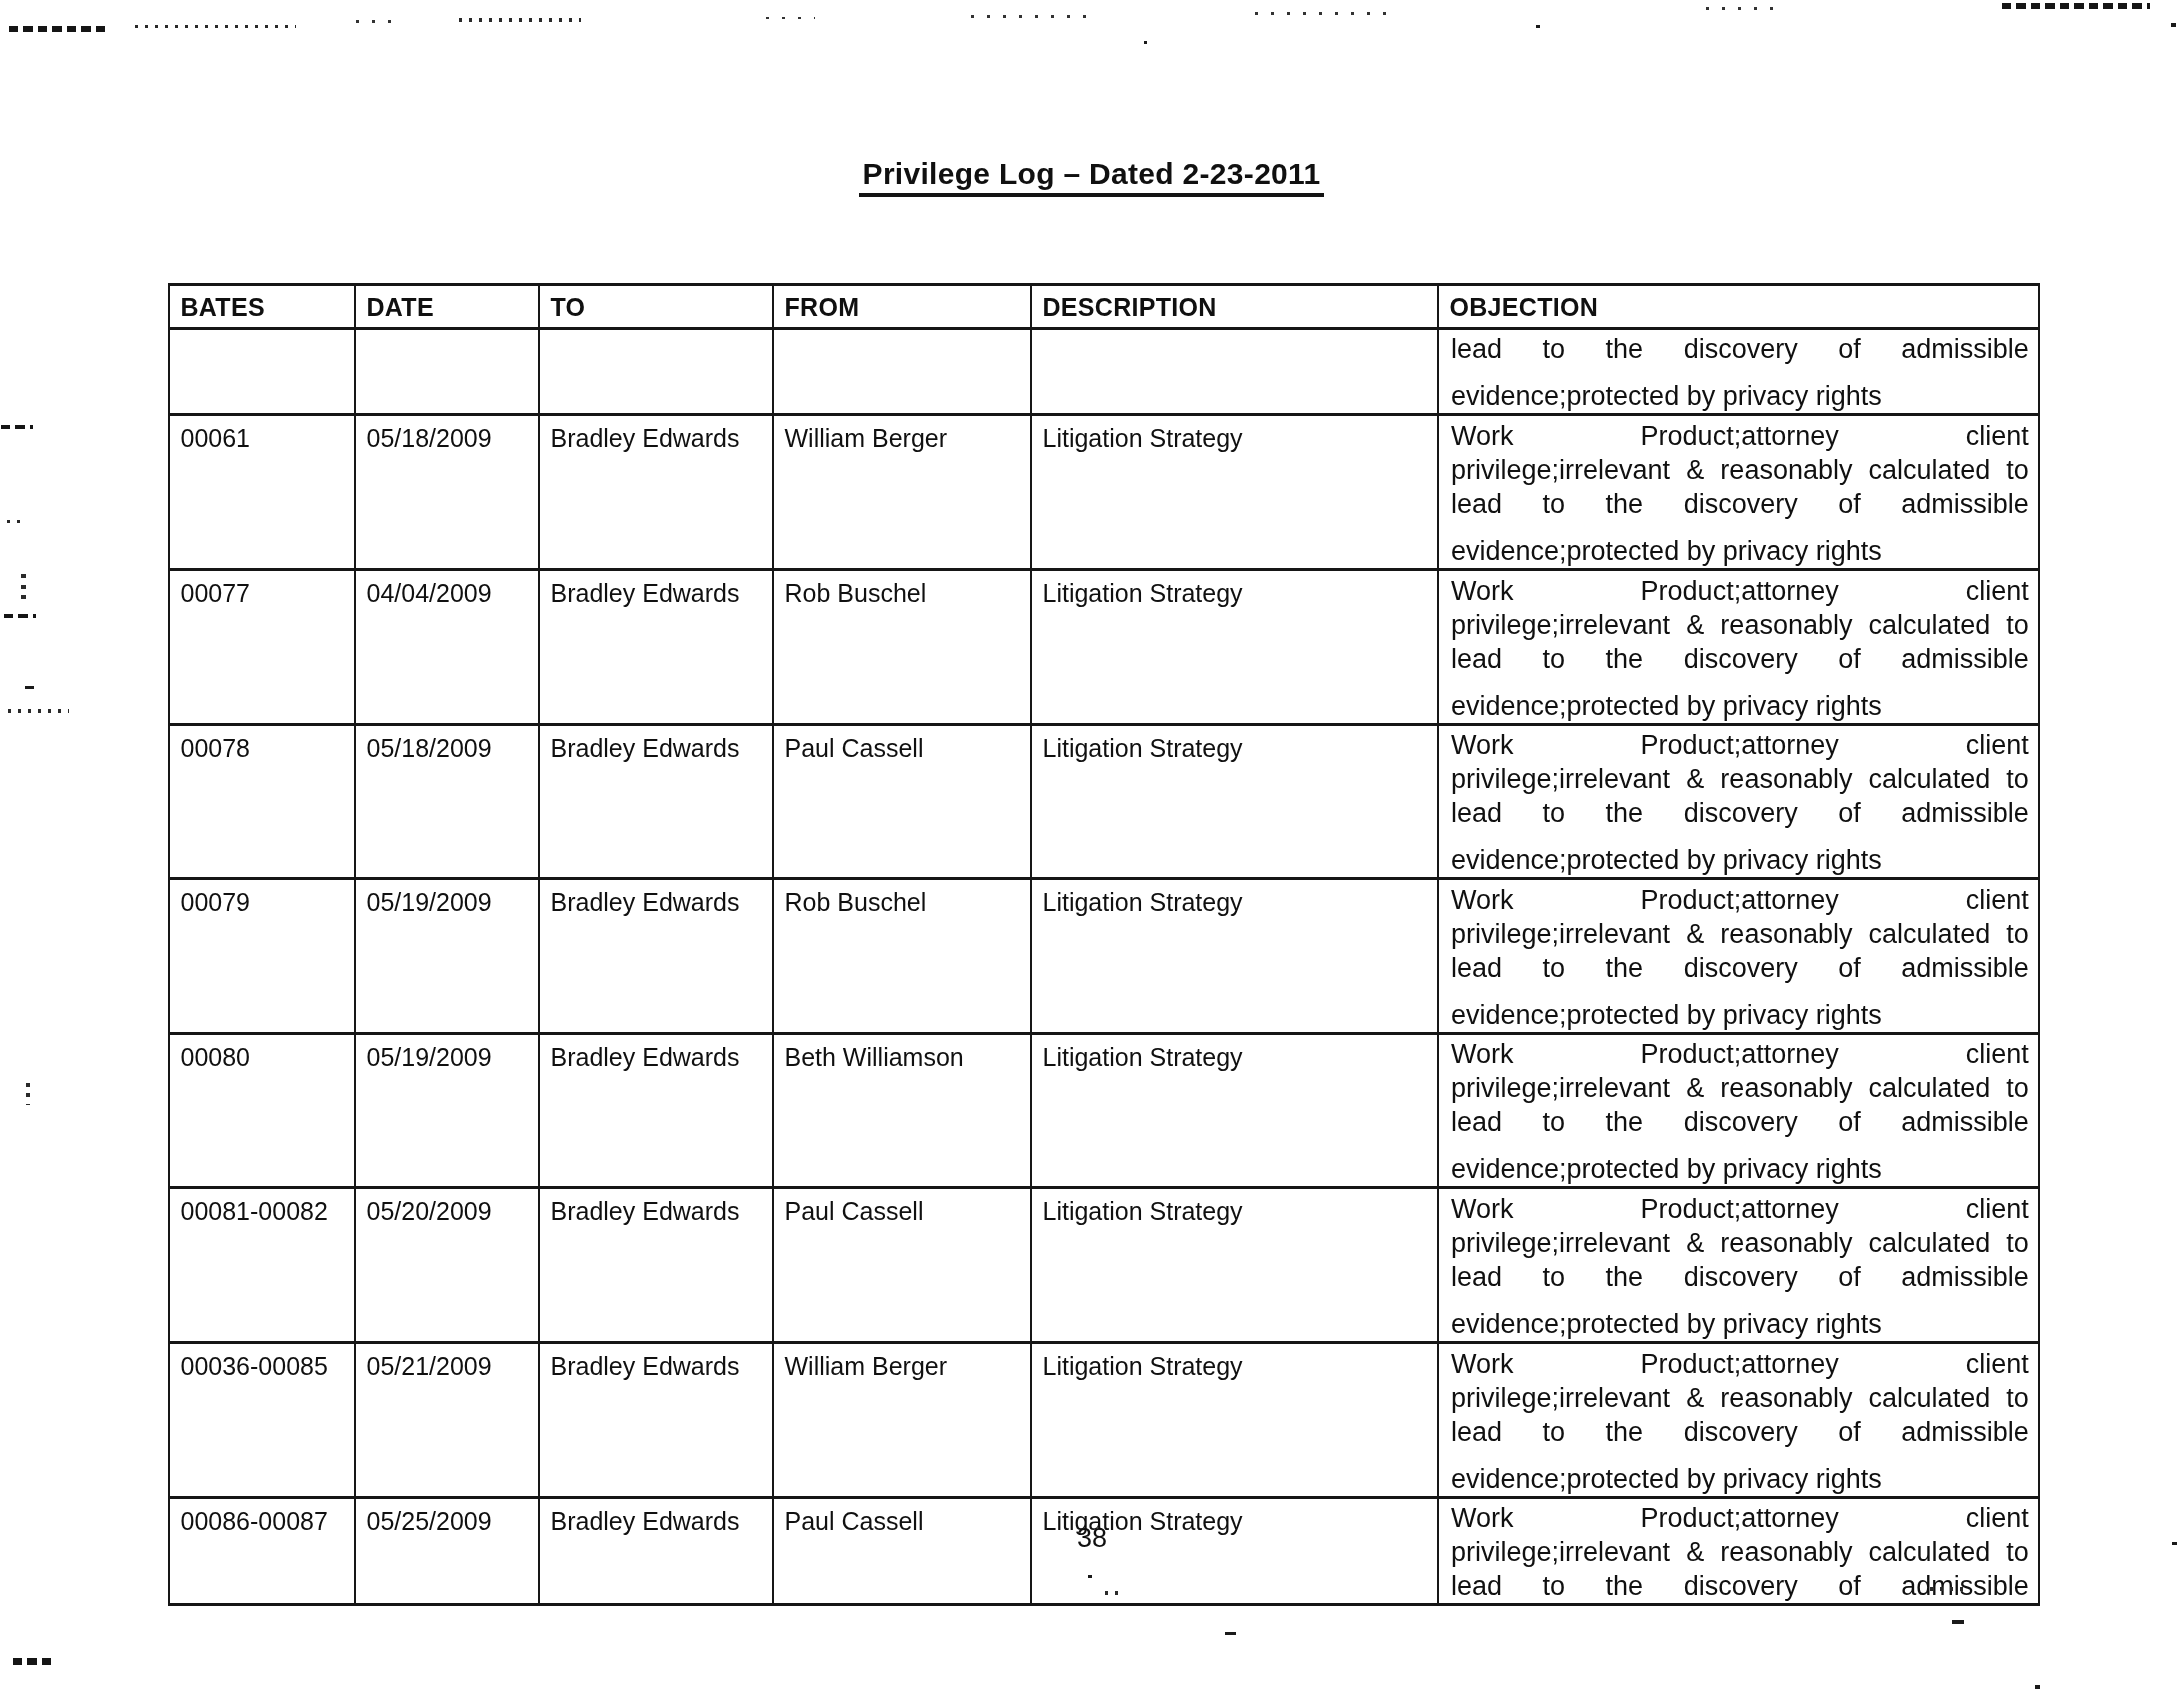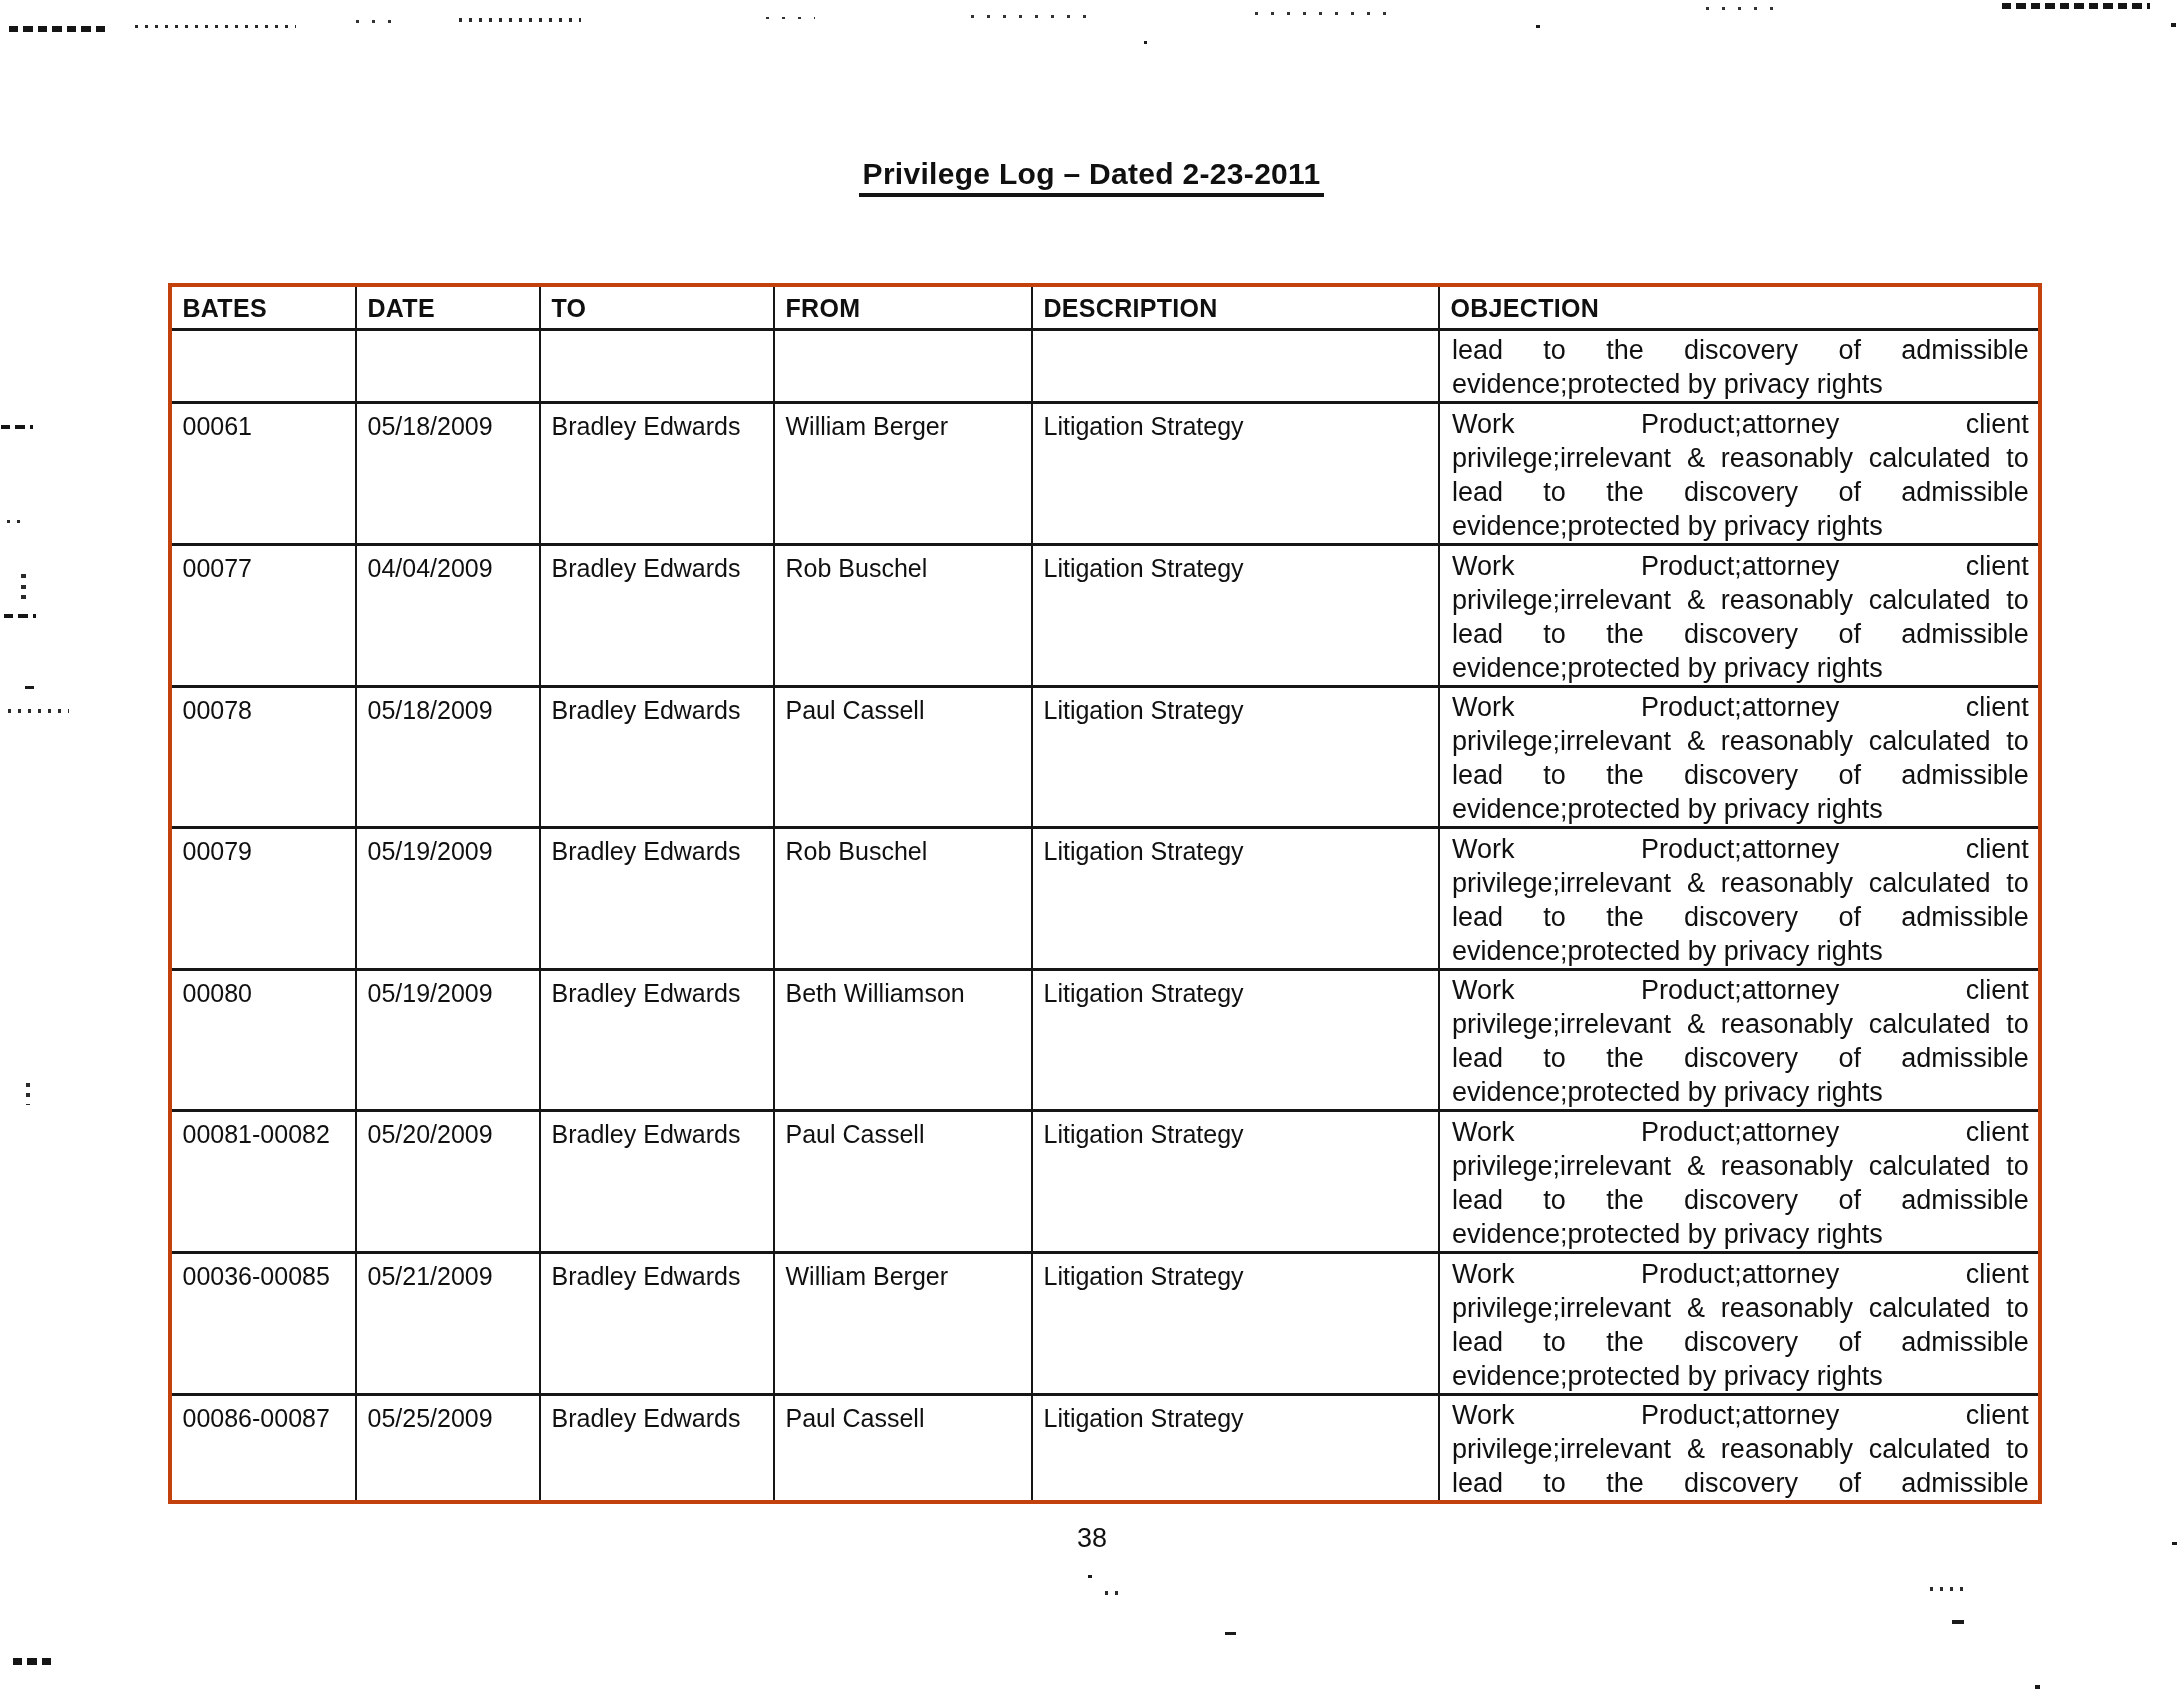--- a/index.html
+++ b/index.html
@@ -57,21 +57,21 @@
   table.privlog col.w-obj   { width: 601px; }
 
   table.privlog th,
   table.privlog td {
     border: 2px solid #161616;
     border-top-width: 3.3px;
     border-bottom-width: 3.3px;
     vertical-align: top;
     overflow: hidden;
   }
-  table.privlog { border: 4px solid #c2410c; padding-left: 28px; }
+  table.privlog { border: 2px solid #c2410c; padding-left: 28px; }
 
   table.privlog th {
     text-align: left;
     font-size: 25px;
     font-weight: 700;
     padding: 6.6px 4px 5.3px 10.5px;
     letter-spacing: 0.3px;
   }
   tr.r-head  { height: 43px; }
   tr.r-cont  { height: 72px; }
@@ -88,20 +88,21 @@
   }
   .obj-line {
     font-size: 27px;
     line-height: 34px;
     text-align: justify;
     text-align-last: justify;
     white-space: normal;
   }
   .obj-line.final {
     text-align-last: left;
+    margin-top: 13px;
   }
 
   
   .page-number {
     position: absolute;
     left: 1077px;
     top: 1523px;
     font-size: 27px;
     font-weight: 400;
   }

